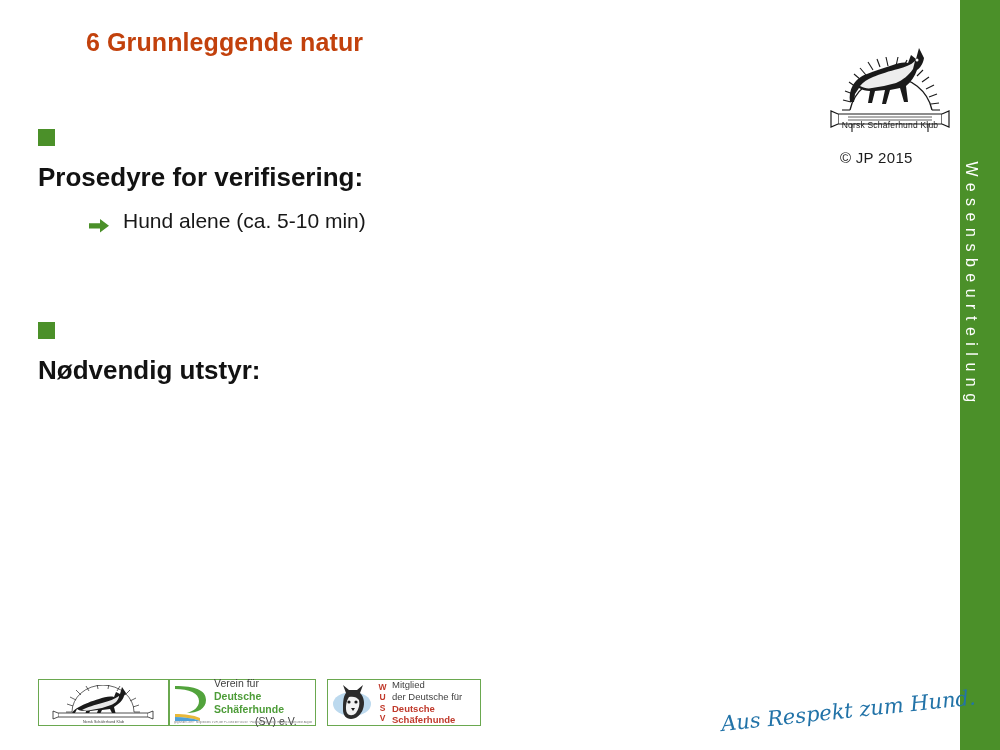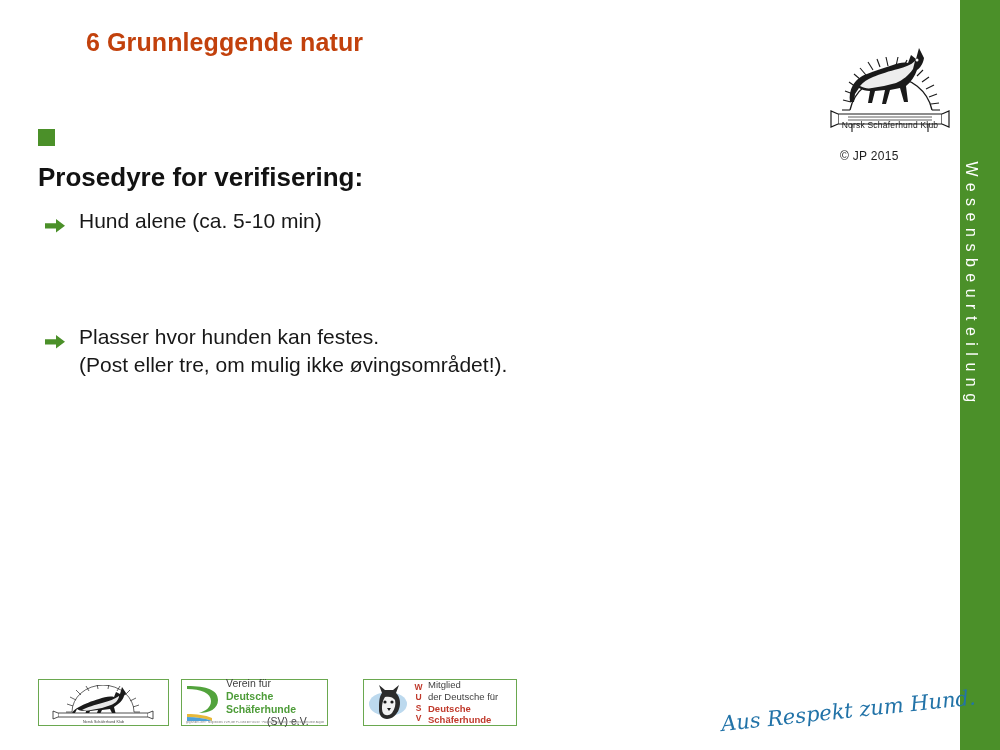--- a/index.html
+++ b/index.html
@@ -78,21 +78,21 @@
     font-size: 26px;
     font-weight: bold;
     color: #121212;
     line-height: 1.34;
   }
 
   .lvl2 {
     display: flex;
     align-items: flex-start;
     gap: 13px;
-    padding-left: 44px;
+    padding-left: 88px;
     margin-top: 12px;
   }
   .arrow-bullet {
     flex: 0 0 auto;
     width: 22px;
     height: 22px;
     margin-top: 8px;
   }
   .arrow-bullet svg { display: block; }
   .lvl2-text {
@@ -120,34 +120,33 @@
     width: 124px;
     text-align: center;
     font-size: 8.5px;
     color: #1a1a1a;
     letter-spacing: 0.2px;
   }
   .copyright {
     position: absolute;
     left: 840px;
     top: 149px;
-    font-size: 12px;
+    font-size: 15px;
     color: #1c1c1c;
     letter-spacing: 0.3px;
   }
 
   
   .logo-strip {
     position: absolute;
     left: 38px;
     top: 679px;
     height: 47px;
     display: flex;
     align-items: stretch;
-    gap: 12px;
   }
   .logo-cell {
     border: 1px solid #6aa84f;
     display: flex;
     align-items: center;
     box-sizing: border-box;
     background: #ffffff;
   }
   .cell-nshk {
     width: 131px;
@@ -307,28 +306,23 @@
           <path d="M1 8.2 L12 8.2 L12 4 L21 10.8 L12 17.6 L12 13.4 L1 13.4 Z" fill="#4b9029"></path>
         </svg>
       </span>
       <span class="lvl2-text">Hund alene (ca. 5-10 min)</span>
     </div>
   </div>
 
   <div class="gap-between-blocks"></div>
 
   <div class="block">
-    <div class="lvl2">
-      <span class="arrow-bullet">
-        <svg viewBox="0 0 22 22" width="22" height="22" aria-hidden="true">
-          <path d="M1 8.2 L12 8.2 L12 4 L21 10.8 L12 17.6 L12 13.4 L1 13.4 Z" fill="#4b9029"></path>
-        </svg>
-      </span>
-      <span class="lvl2-text">Plasser hvor hunden kan festes.
-(Post eller tre, om mulig ikke øvingsområdet!).</span>
+    <div class="lvl1">
+      <span class="sq-bullet"></span>
+      <span class="lvl1-text">Nødvendig utstyr:</span>
     </div>
   </div>
 
 </div>
 
 <div class="logo-strip">
 
   <div class="logo-cell cell-nshk">
     <div class="nshk-mini">
       <svg viewBox="0 0 118 36" width="118" height="36" aria-hidden="true">

